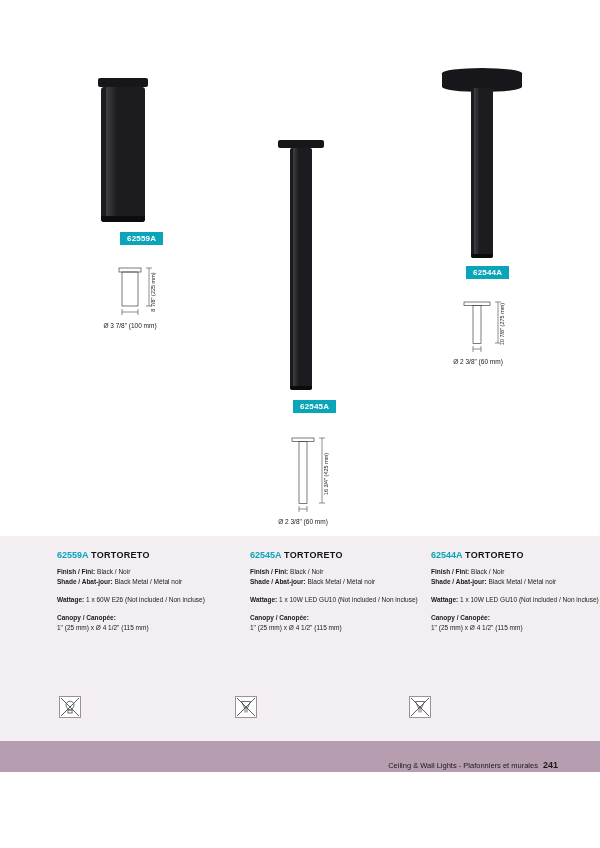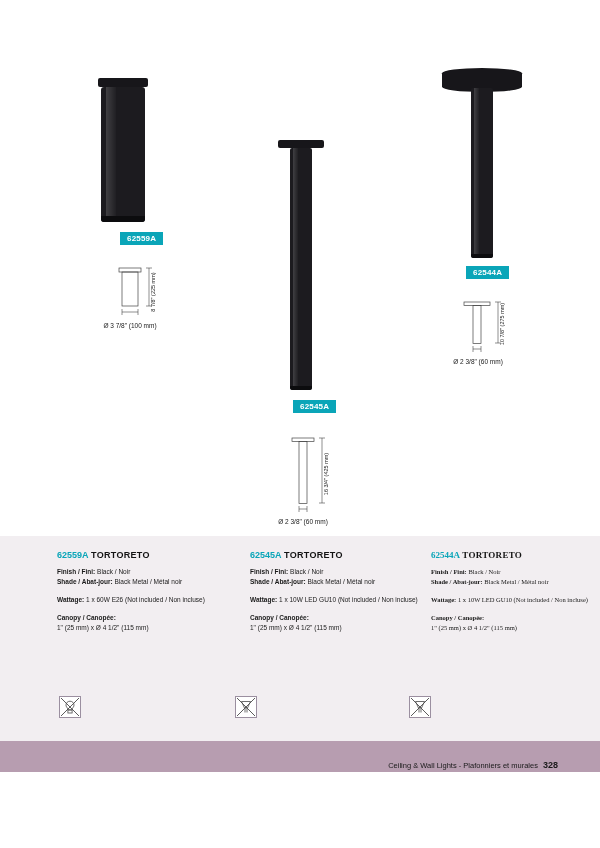--- a/index.html
+++ b/index.html
@@ -71,21 +71,21 @@
     background:#f2eef1;
   }
   .spec-cols {
     position:absolute; left:0; top:0; width:600px; height:100%;
     display:flex;
     gap:12px;
   }
   .spec-col { width:183px; padding-top:14px; }
   .spec-col.c1 { margin-left:57px; }
   .spec-col.c2 { margin-left:12px; }
-  .spec-col.c3 { margin-left:0px;font-family:Liberation Serif, serif; }
+  .spec-col.c3 { margin-left:0px; }
 
   .spec-title { font-size:9px; margin-bottom:7px; white-space:nowrap; }
   .spec-title .code { color:#0aa5b8; font-weight:bold; }
   .spec-title .name { color:#141414; font-weight:bold; letter-spacing:0.3px; }
 
   .spec-line { font-size:6.5px; color:#1a1a1a; line-height:1.55; }
   .spec-line b { font-weight:bold; }
   .spec-gap { height:8px; }
 
   
@@ -297,14 +297,14 @@
         <line x1="2" y1="2" x2="20" y2="20" stroke="#4a4a4a" stroke-width="0.9"></line>
         <line x1="20" y1="2" x2="2" y2="20" stroke="#4a4a4a" stroke-width="0.9"></line>
       </svg>
     </div>
   </div>
 </div>
 
 <div class="footer-bar"></div>
 <div class="footer-white"></div>
 <div class="footer-text">
-  <span>Ceiling &amp; Wall Lights - Plafonniers et murales</span><span class="pg">328</span>
+  <span>Ceiling &amp; Wall Lights - Plafonniers et murales</span><span class="pg">241</span>
 </div>
 
 </body></html>

